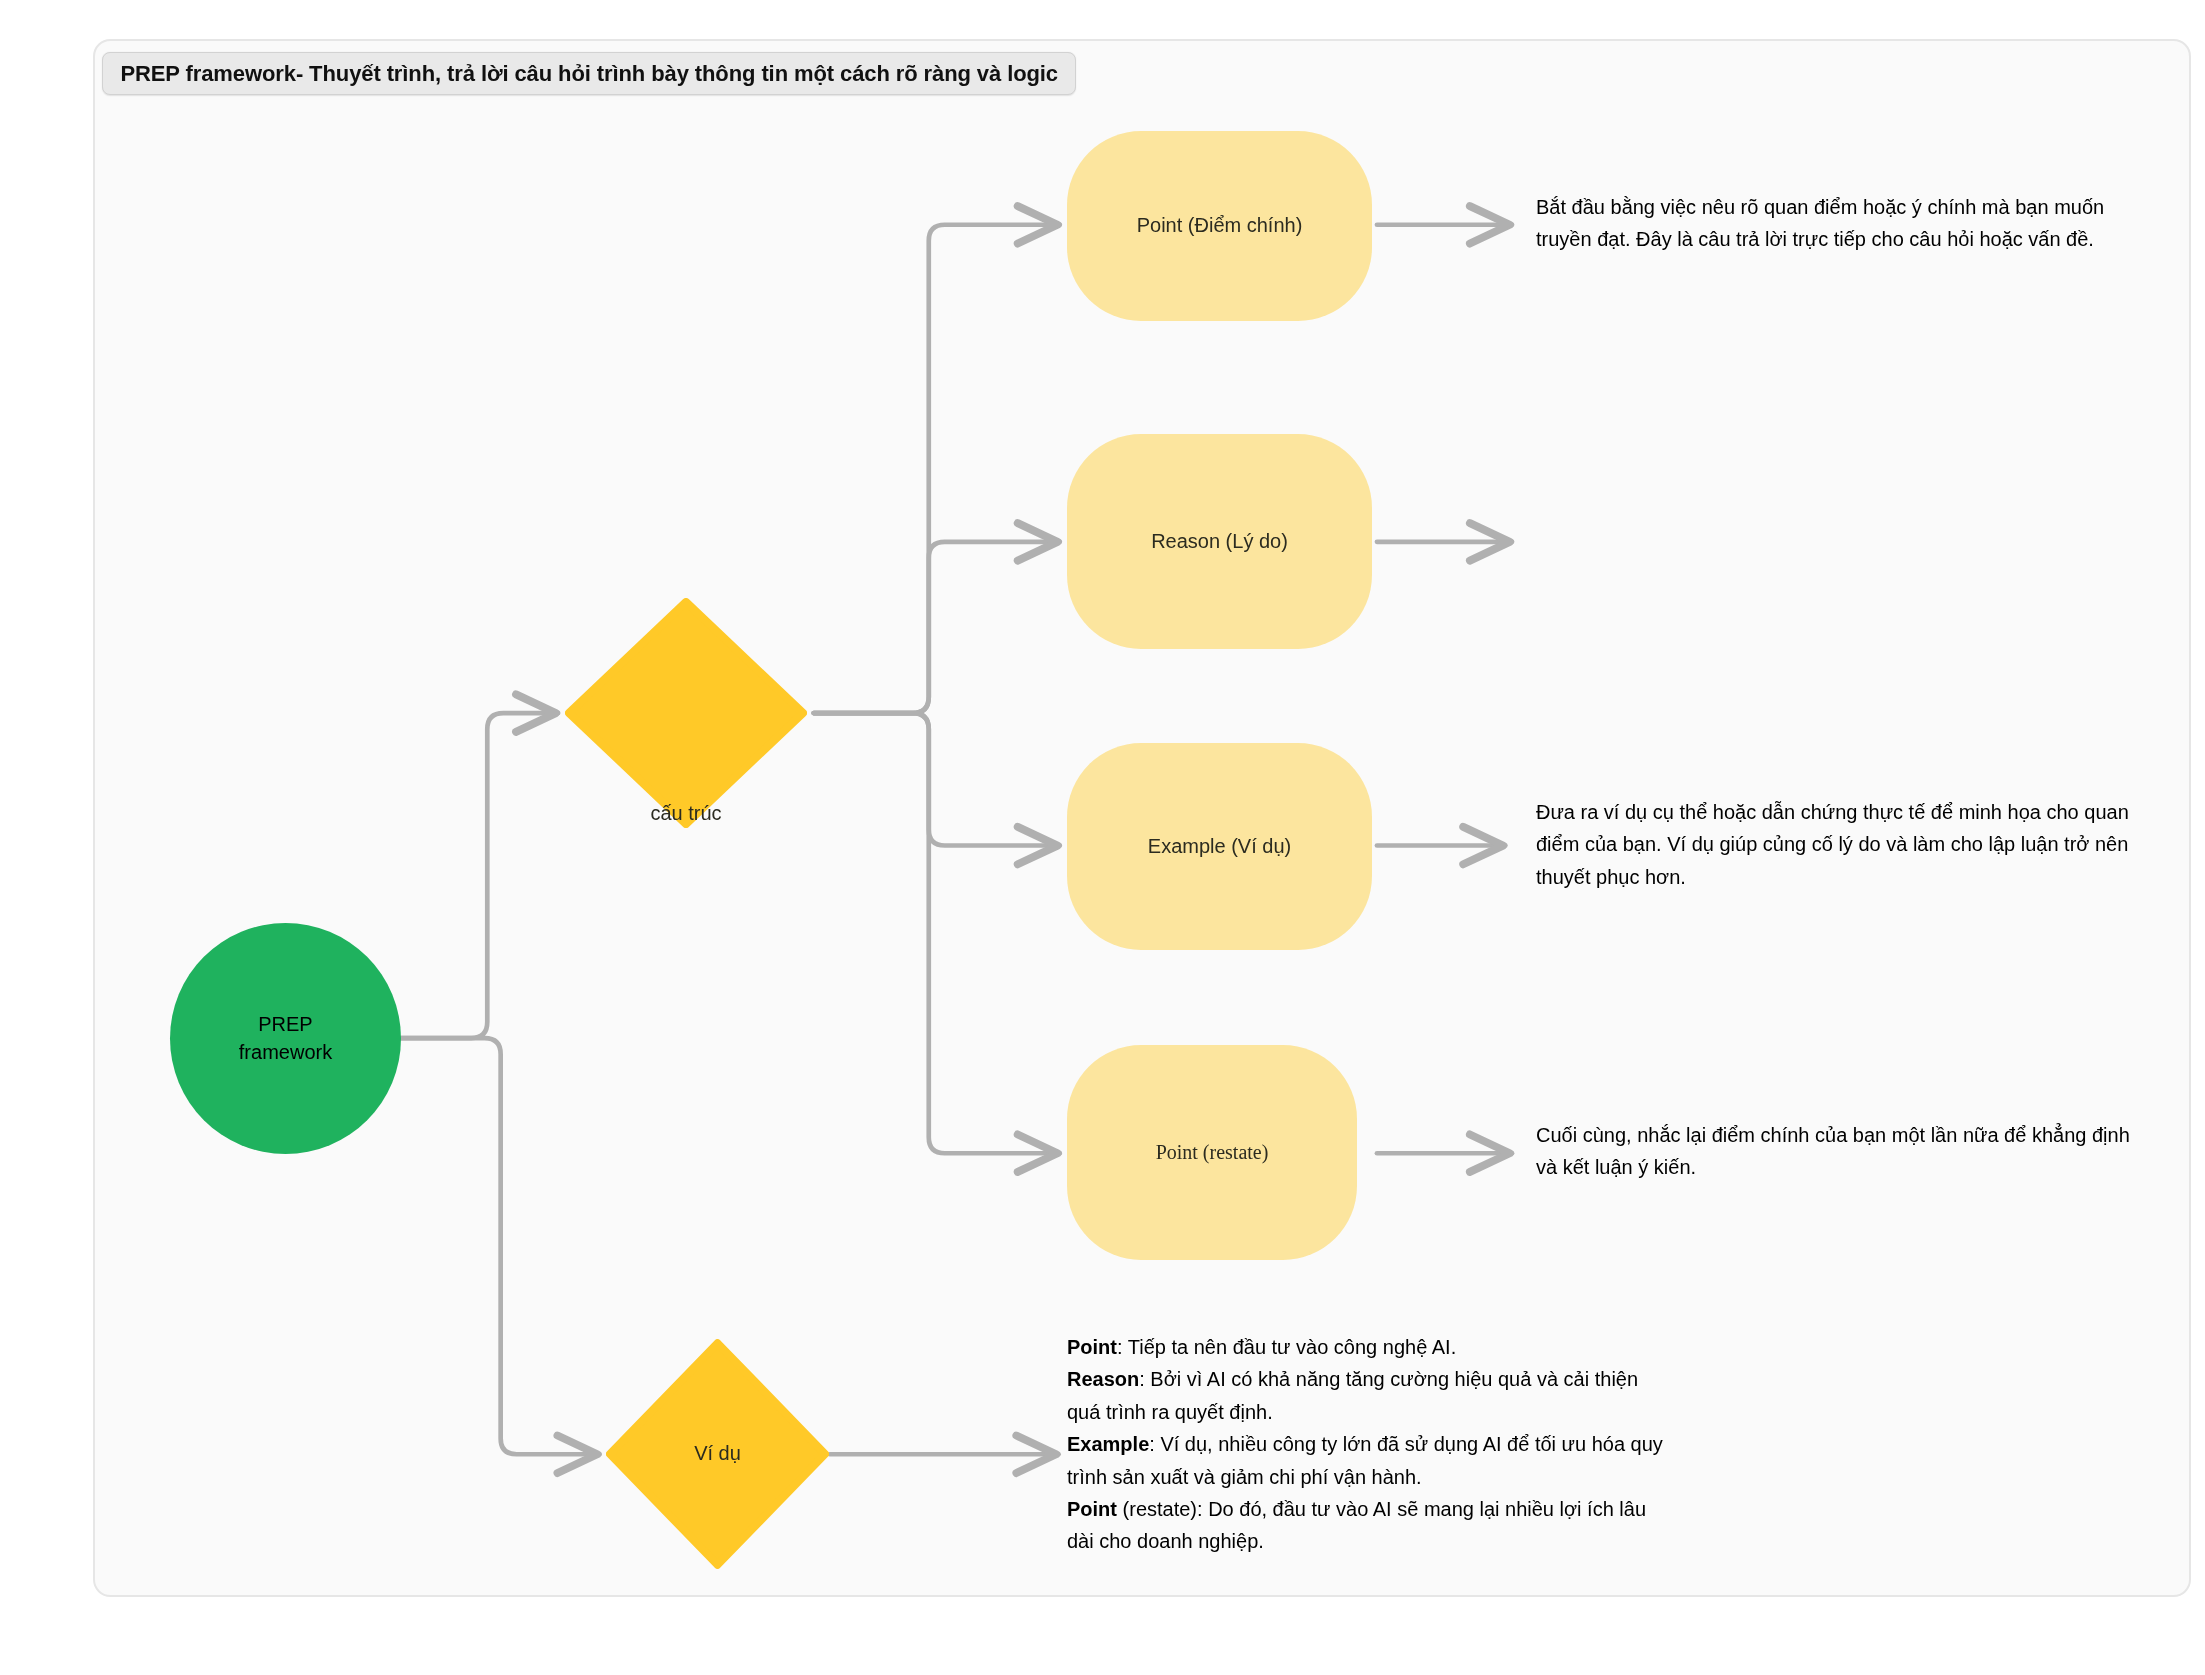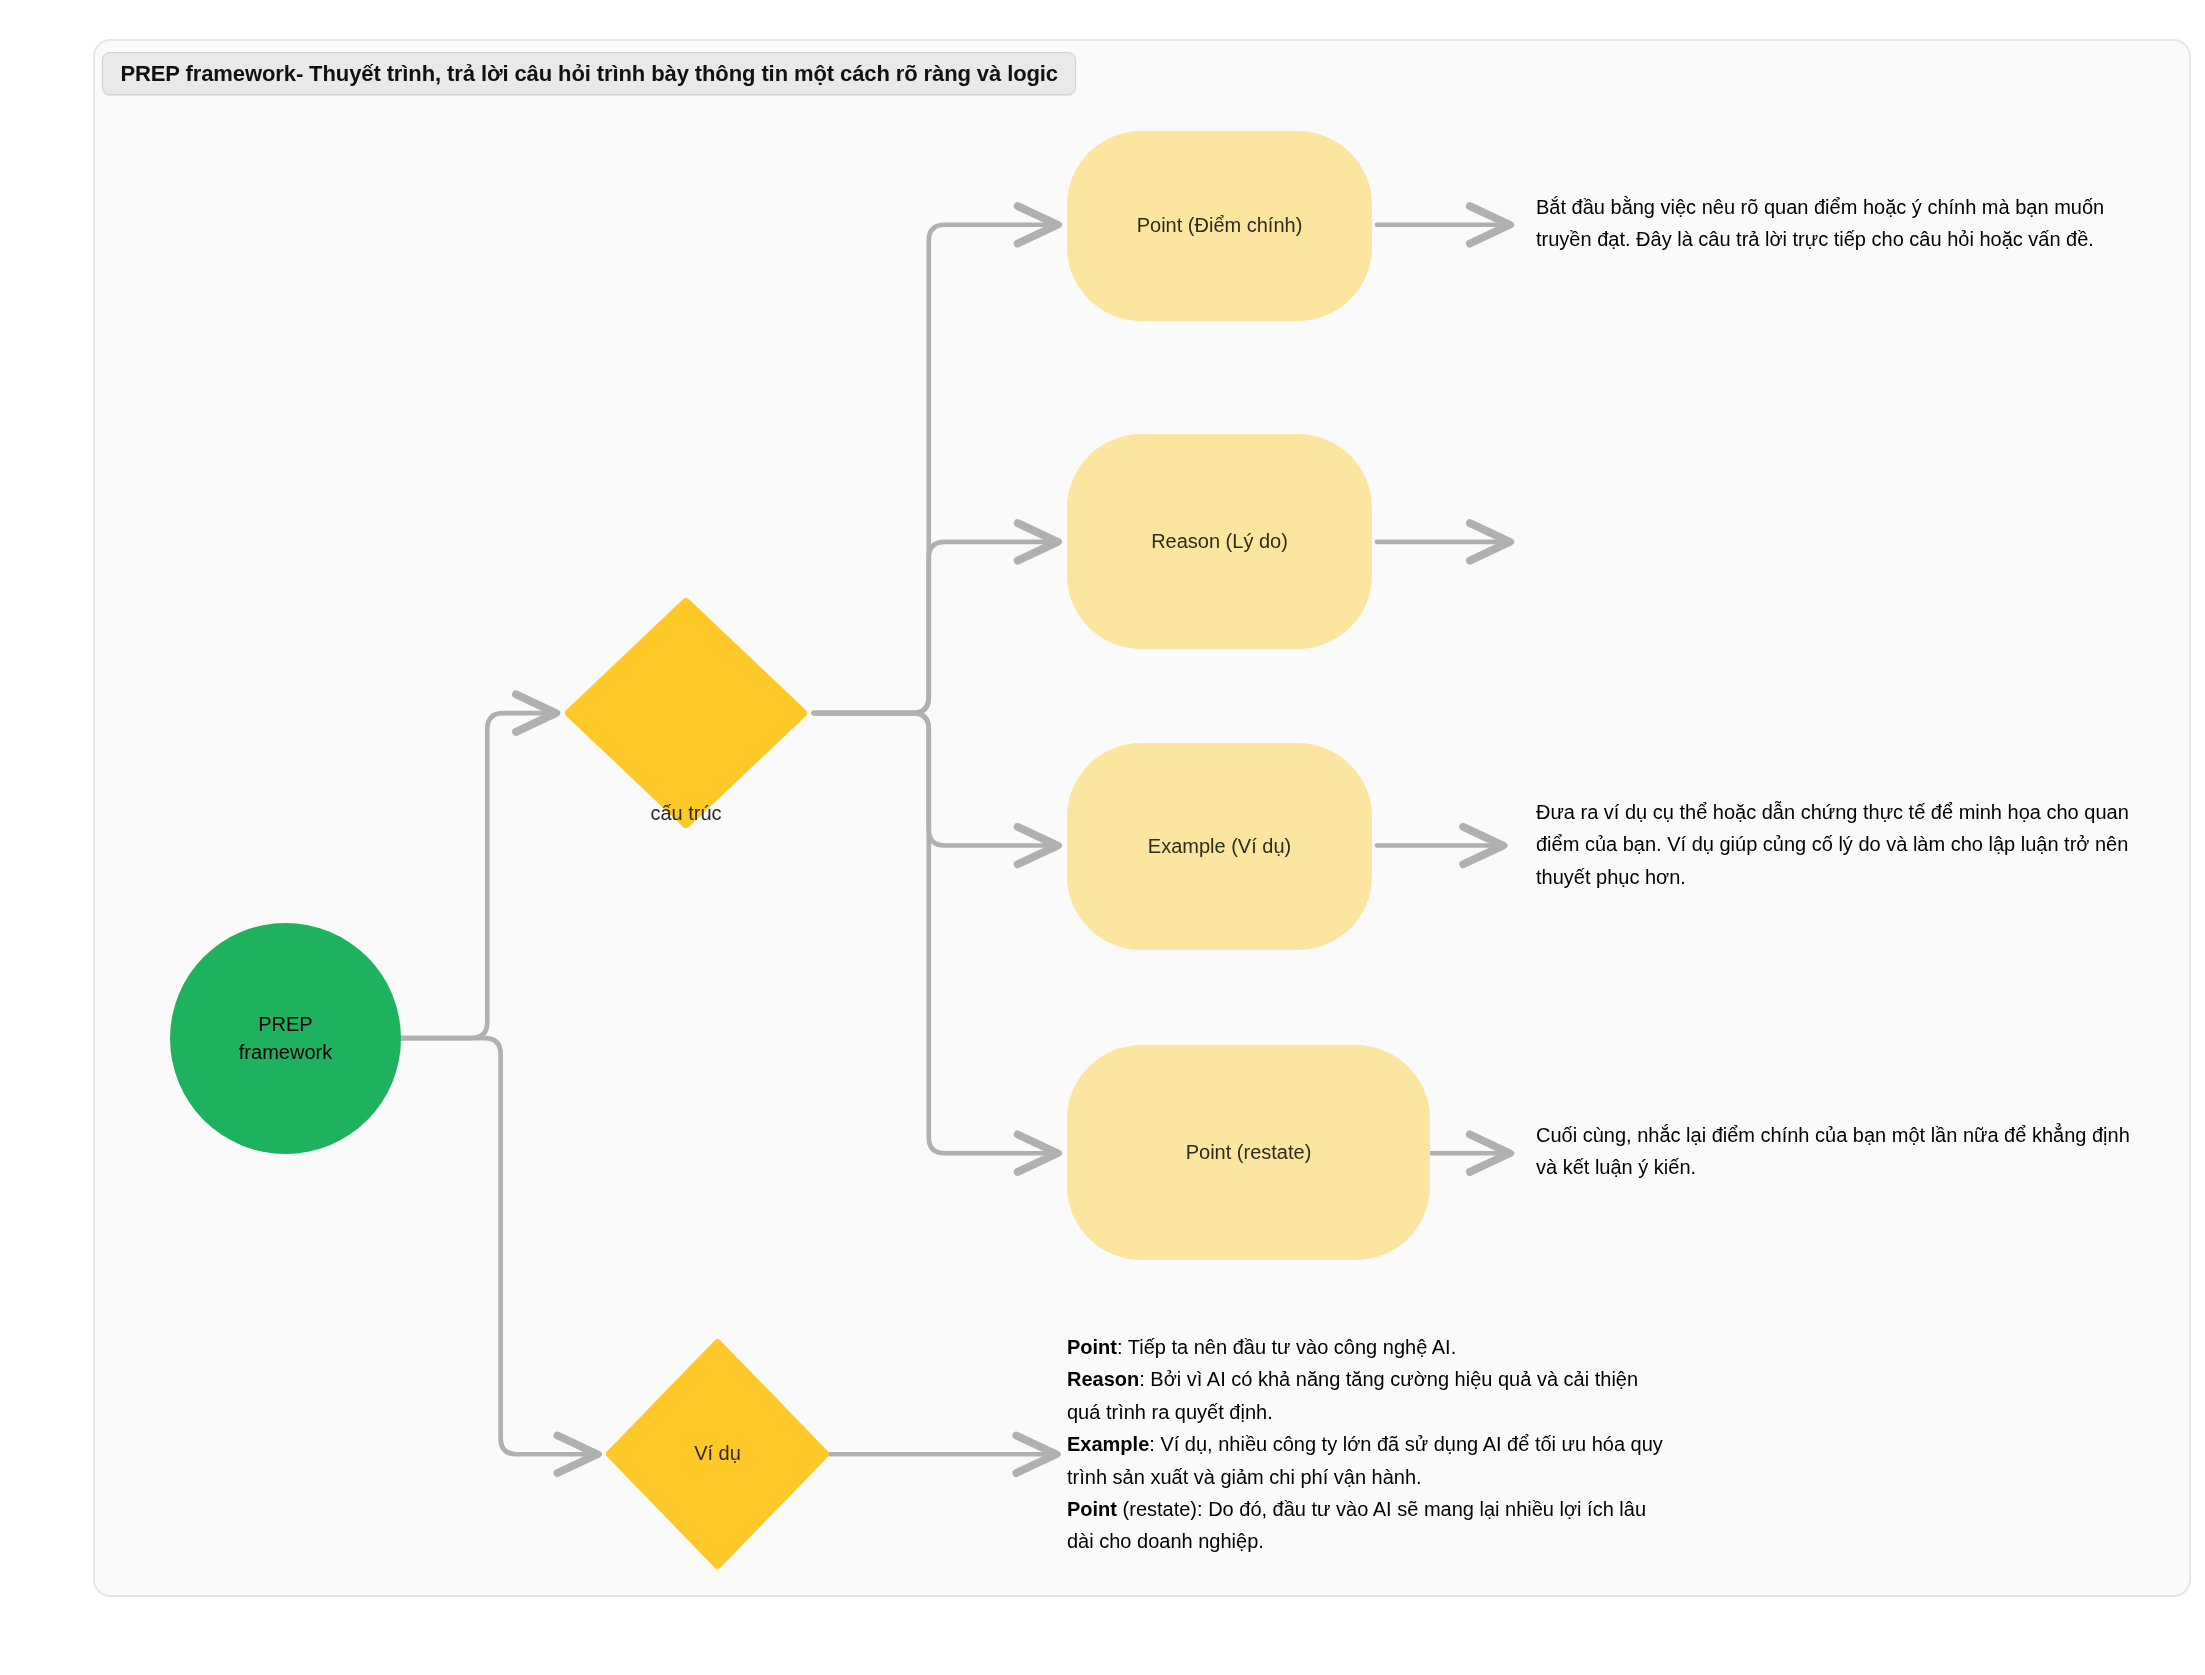--- a/index.html
+++ b/index.html
@@ -174,21 +174,21 @@
   </div>
 
   <div class="node rounded-node" style="left:1024px; top:434px; width:305px; height:215px;">
     <span class="node-label">Reason (Lý do)</span>
   </div>
 
   <div class="node rounded-node" style="left:1024px; top:743px; width:305px; height:207px;">
     <span class="node-label">Example (Ví dụ)</span>
   </div>
 
-  <div class="node rounded-node" style="left:1024px; top:1045px; width:363px; height:215px;">
+  <div class="node rounded-node" style="left:1024px; top:1045px; width:290px; height:215px;font-family:Liberation Serif, serif;">
     <span class="node-label">Point (restate)</span>
   </div>
 
   <div class="desc" style="left:1493px; top:191px; width:616px;">Bắt đầu bằng việc nêu rõ quan điểm hoặc ý chính mà bạn muốn truyền đạt. Đây là câu trả lời trực tiếp cho câu hỏi hoặc vấn đề.</div>
 
 
   <div class="desc" style="left:1493px; top:796px; width:622px;">Đưa ra ví dụ cụ thể hoặc dẫn chứng thực tế để minh họa cho quan điểm của bạn. Ví dụ giúp củng cố lý do và làm cho lập luận trở nên thuyết phục hơn.</div>
 
   <div class="desc" style="left:1493px; top:1119px; width:616px;">Cuối cùng, nhắc lại điểm chính của bạn một lần nữa để khẳng định và kết luận ý kiến.</div>
 

